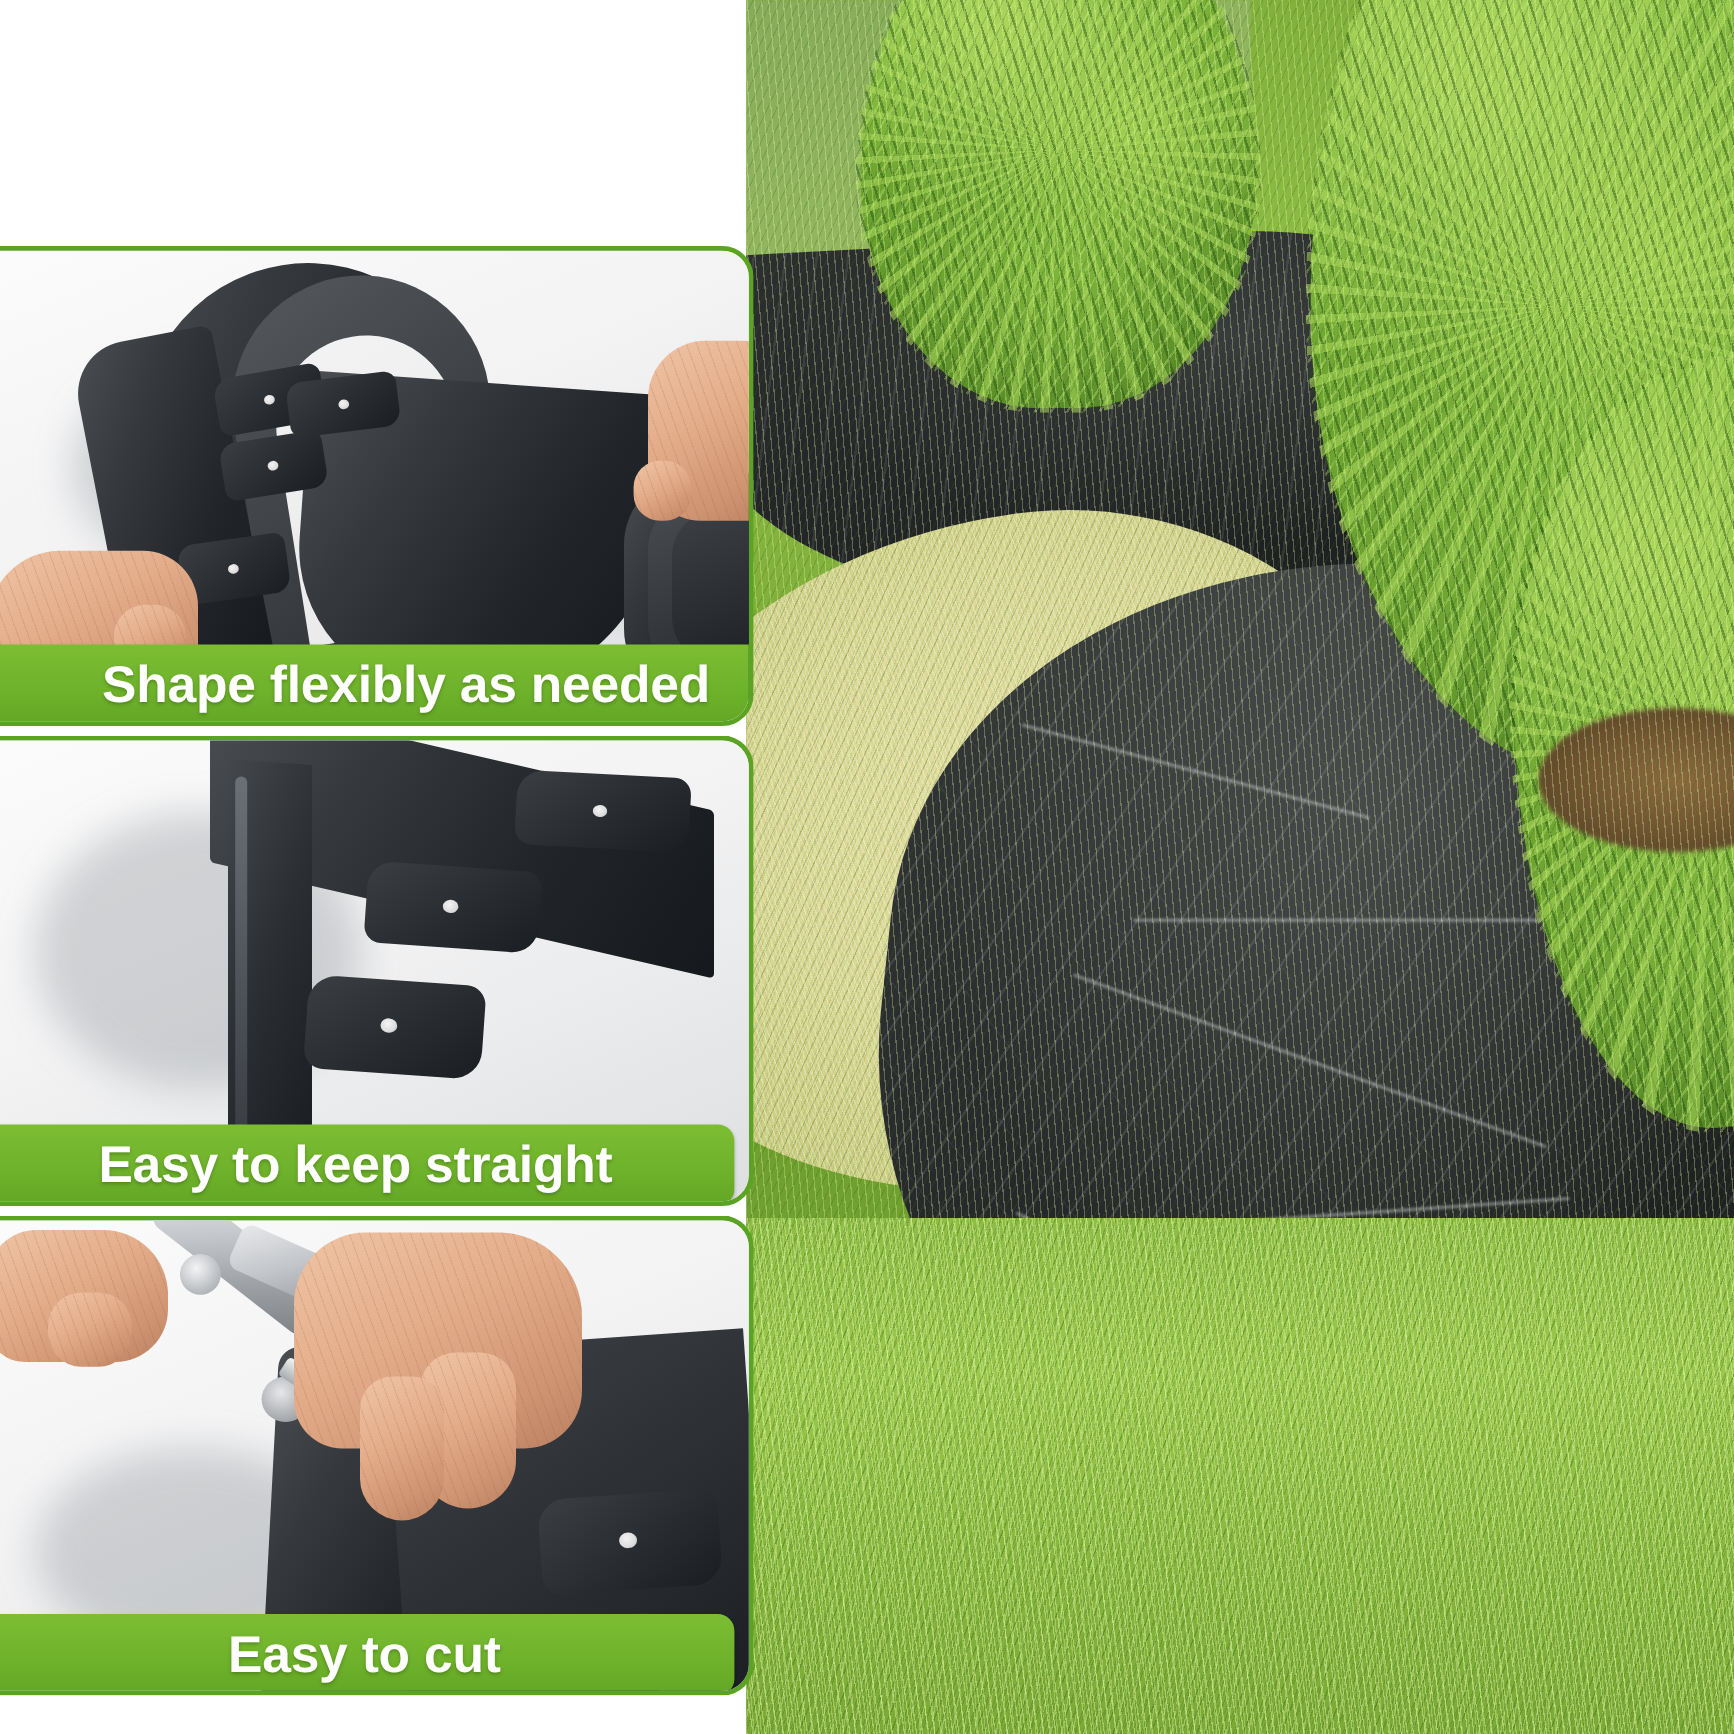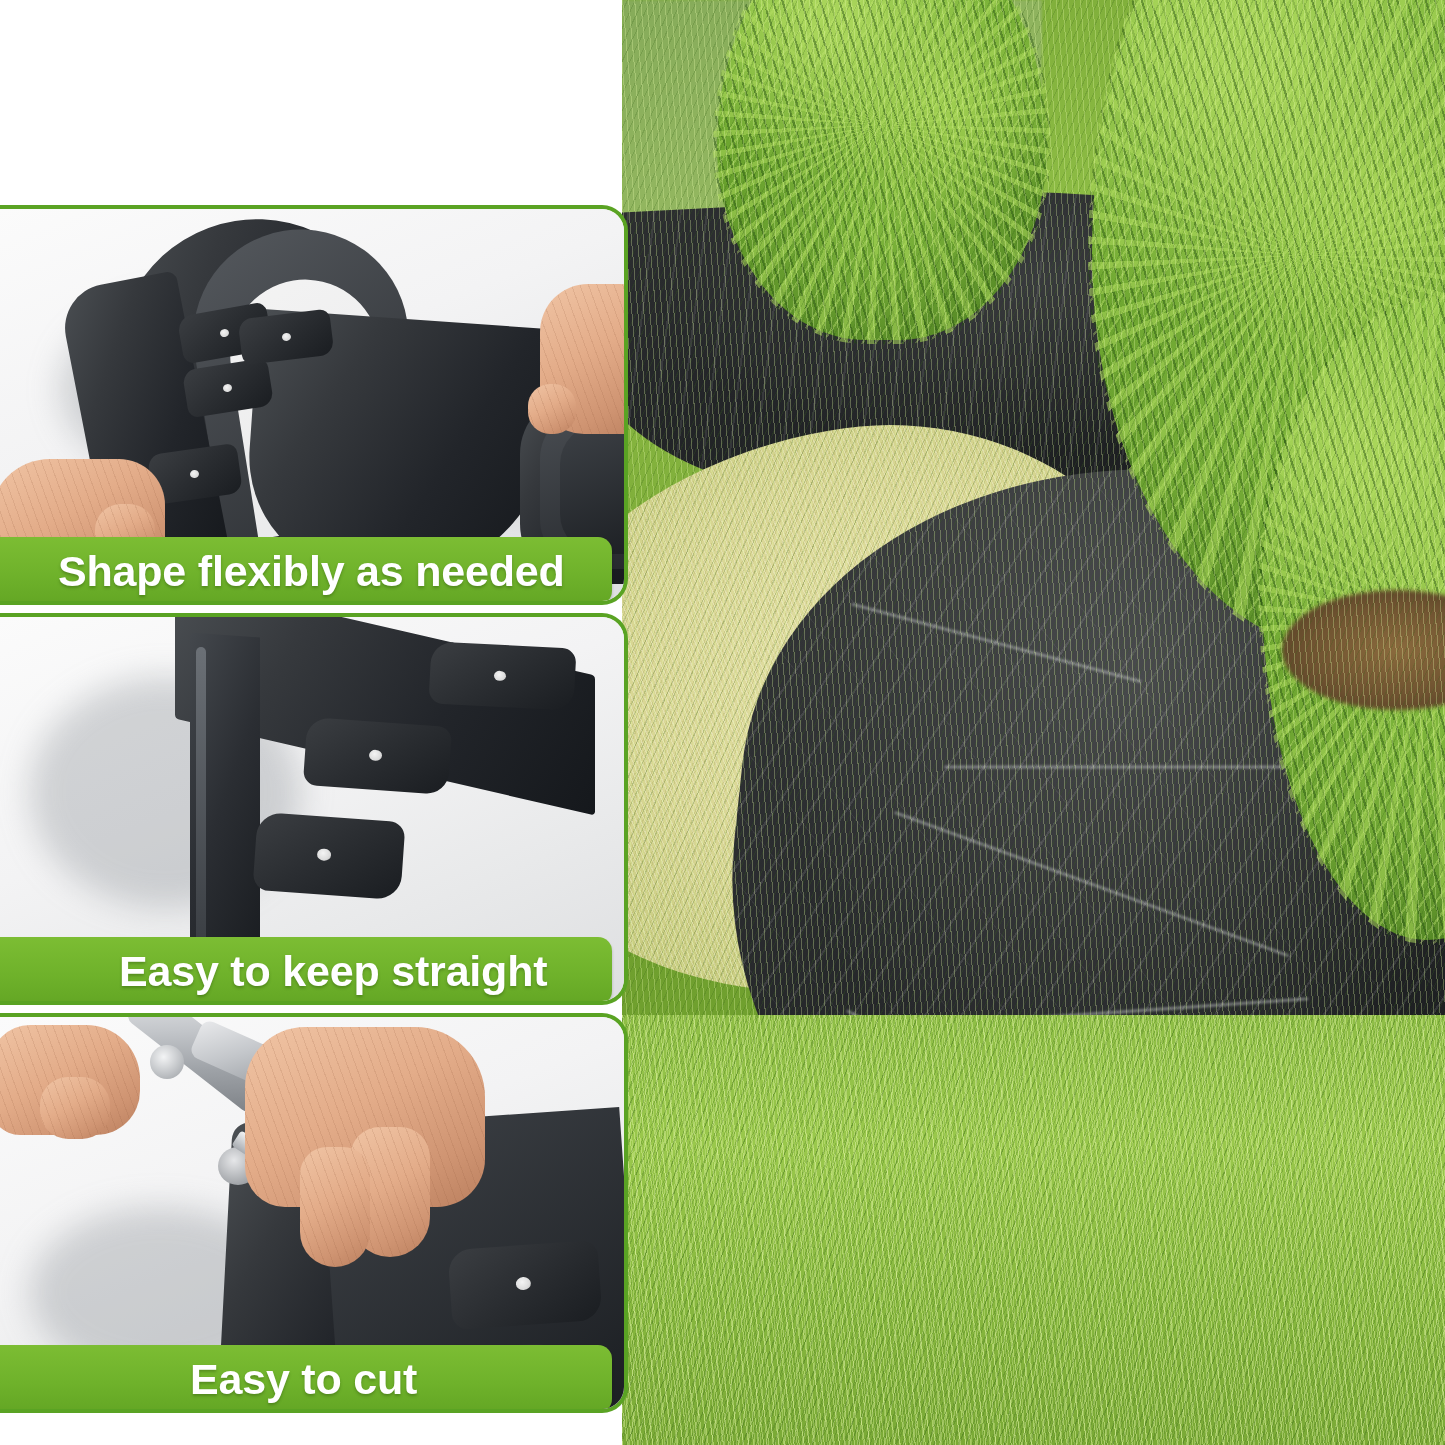--- a/index.html
+++ b/index.html
@@ -166,21 +166,21 @@
   }
   .label-bar .txt{
     color:#ffffff;
     font-size:43px;
     font-weight:bold;
     letter-spacing:-.2px;
     white-space:nowrap;
     text-shadow:0 2px 3px rgba(40,75,10,.38);
   }
   .label-1 .txt{padding-left:58px;}
-  .label-2 .txt{padding-left:119px;}
+  .label-2 .txt{padding-left:82px;}
   .label-3 .txt{padding-left:190px;}
 
   
   .header{
     position:absolute;left:0;top:0;width:1445px;height:172px;
     z-index:20;
   }
   .header-shape{
     position:absolute;left:-6px;top:-8px;width:1451px;height:172px;
     background:linear-gradient(100deg,#3f8f00 0%,#469700 26%,#55a30c 48%,#6eb625 62%,#76bd2c 80%,#79c02f 100%);
@@ -264,21 +264,21 @@
       <div class="edging" style="left:520px;top:185px;width:120px;height:190px;border-radius:60px 0 0 60px;"></div>
       <div class="edging" style="left:540px;top:200px;width:100px;height:160px;border-radius:50px 0 0 50px;background:linear-gradient(160deg,#4a4e53,#26292d);"></div>
       <div class="edging" style="left:560px;top:215px;width:80px;height:130px;border-radius:40px 0 0 40px;background:linear-gradient(160deg,#3d4146,#1d2024);"></div>
 
       <div class="hand" style="left:-10px;top:250px;width:175px;height:120px;border-radius:60px 46px 30px 40px;"></div>
       <div class="hand" style="left:95px;top:295px;width:60px;height:56px;border-radius:26px;"></div>
       <div class="hand" style="left:540px;top:75px;width:110px;height:150px;border-radius:48px 30px 26px 44px;"></div>
       <div class="hand" style="left:528px;top:175px;width:48px;height:50px;border-radius:22px;"></div>
     </div>
 
-    <div class="label-bar label-1" style="left:0;bottom:-4px;">
+    <div class="label-bar label-1" style="left:0;bottom:-4px;padding-left:27px;">
       <span class="txt">Shape flexibly as needed</span>
     </div>
   </div>
 
   <div class="panel" style="top:613px;height:392px;">
     <div class="panel-photo">
       <div class="studio-bg"></div>
       <div class="soft-shadow" style="left:30px;top:60px;width:270px;height:230px;"></div>
 
       <div class="edging" style="left:175px;top:10px;width:420px;height:140px;transform:skewY(13deg);border-radius:4px;"></div>

